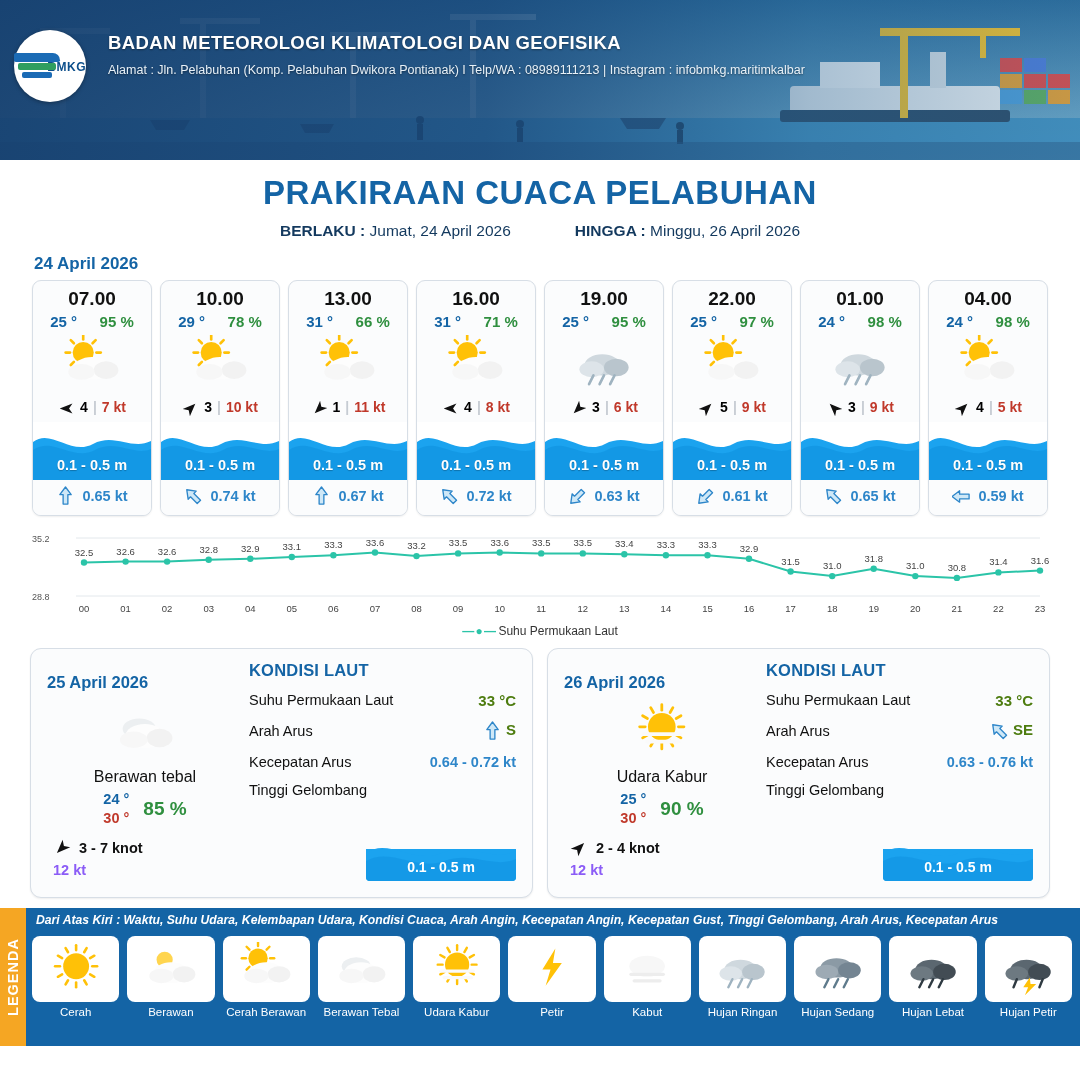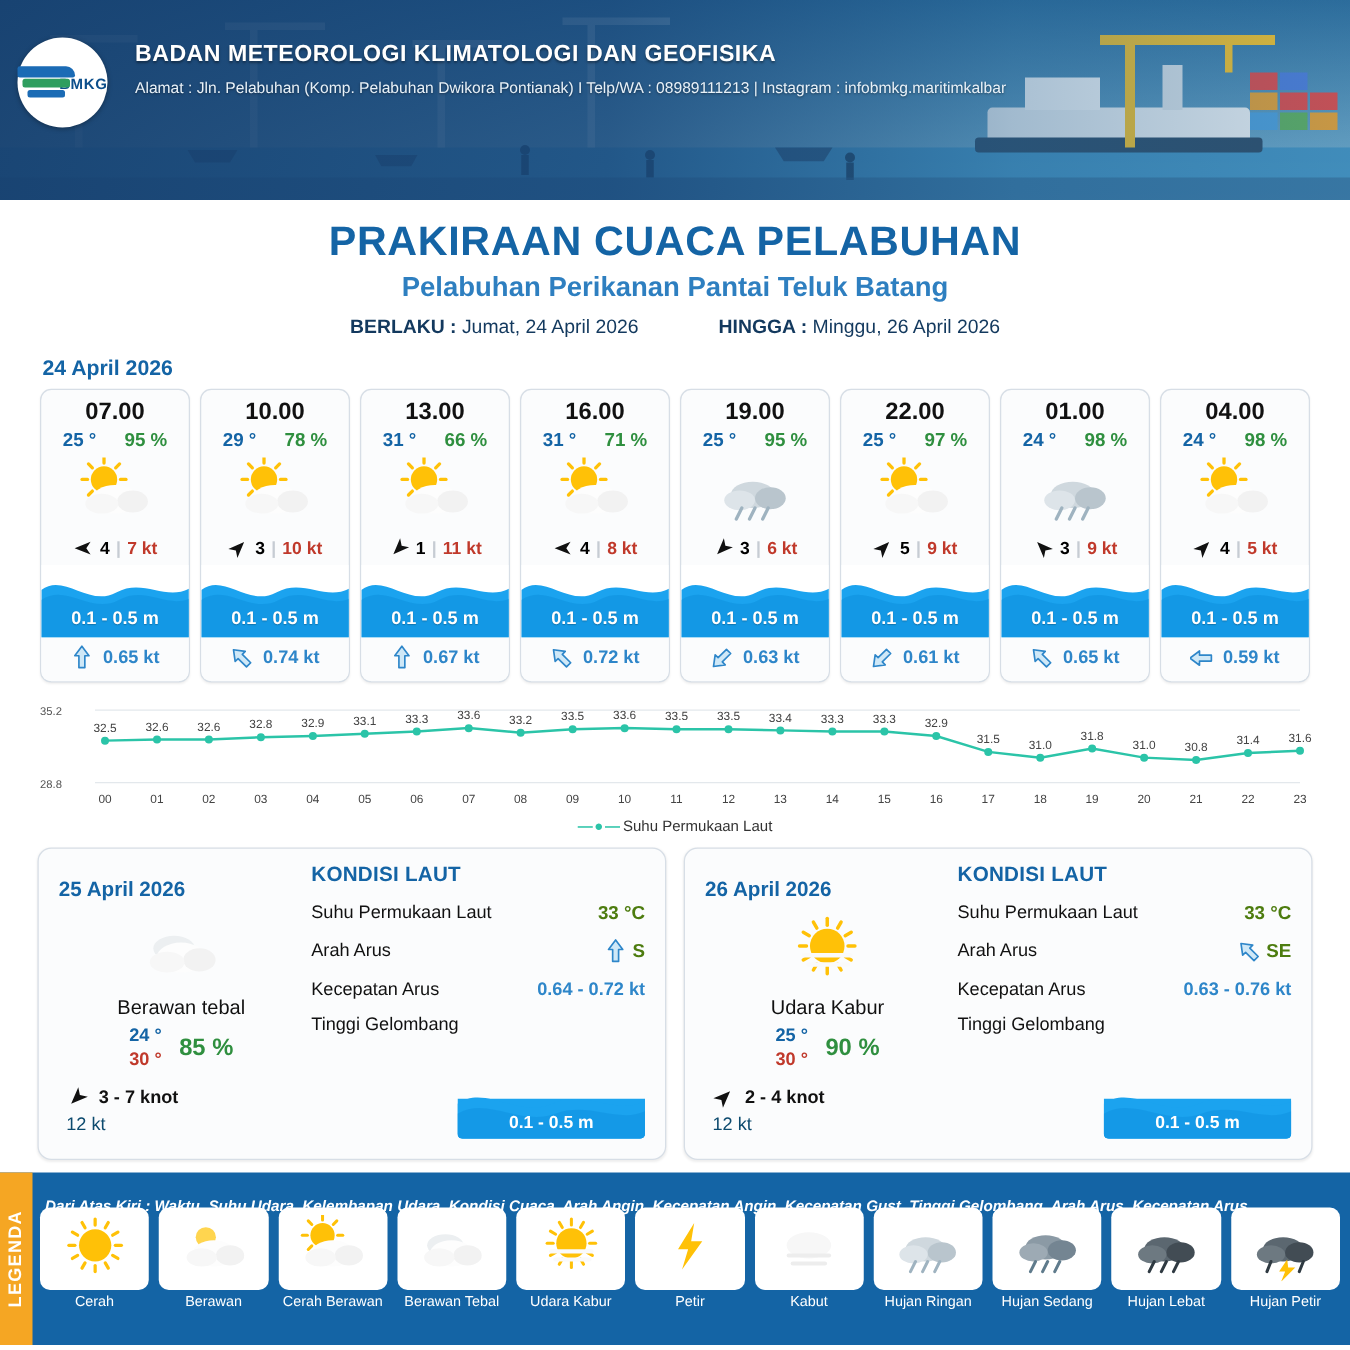--- a/index.html
+++ b/index.html
@@ -85,40 +85,40 @@
   .day-date { font-size:16.5px; font-weight:bold; color:#1464a5; }
   .day-icon { height:64px; display:flex; align-items:center; justify-content:center; margin-top:8px; }
   .day-cond { text-align:center; font-size:16px; color:#111; margin-top:4px; }
   .day-temps { display:flex; align-items:center; justify-content:center; gap:14px; margin-top:4px; }
   .tcol { font-size:14.5px; font-weight:bold; line-height:1.35; }
   .tmin { color:#1464a5; }
   .tmax { color:#c0392b; }
   .day-hum { font-size:19px; font-weight:bold; color:#2f8f3f; }
   .day-wind { display:flex; align-items:center; gap:8px; margin-top:10px; padding-left:6px; }
   .day-wind .w { font-size:14.5px; font-weight:bold; color:#111; }
-  .day-gust { font-size:14.5px; font-weight:normal; color:#0c4a6e; margin-top:5px; padding-left:6px; }
+  .day-gust { font-size:14.5px; font-weight:bold; color:#8b5cf6; margin-top:5px; padding-left:6px; }
   .day-right { flex:1; padding-left:6px; position:relative; }
   .kondisi { font-size:16.5px; font-weight:bold; color:#1464a5; letter-spacing:.2px; }
   .krow { display:flex; justify-content:space-between; align-items:center; margin-top:12px; font-size:14.5px; color:#111; }
   .kval { color:#4d7c0f; font-weight:bold; font-size:15px; }
   .kval-plain { color:#2e86c9; font-weight:bold; font-size:14.5px; }
   .wave-pill { position:absolute; right:0; bottom:6px; width:150px; height:46px; }
   .wave-pill svg { position:absolute; left:0; top:0; }
   .wave-pill span { position:absolute; left:0; right:0; bottom:6px; text-align:center; font-size:14px; font-weight:bold; color:#fff;}
 
   
   .legend-wrap { margin-top:10px; height:138px; background:#1464a5; position:relative; }
   .legend-side {
     position:absolute; left:0; top:0; width:26px; height:138px; background:#f5a623;
     display:flex; align-items:center; justify-content:center;
   }
   .legend-side span {
     transform:rotate(-90deg); white-space:nowrap; font-size:14.5px; font-weight:bold; color:#fff; letter-spacing:1px;
   }
-  .legend-note { position:absolute; left:36px; top:20px; font-size:12.2px; font-style:italic; color:#fff; font-weight:bold;}
+  .legend-note { position:absolute; left:36px; top:5px; font-size:12.2px; font-style:italic; color:#fff; font-weight:bold;}
   .legend-items { position:absolute; left:32px; right:8px; top:28px; display:flex; gap:8px; }
   .li { flex:1; text-align:center; }
   .li-box { background:#fff; border-radius:8px; height:66px; display:flex; align-items:center; justify-content:center; }
   .li-lbl { font-size:11.5px; color:#fff; margin-top:4px; }
 </style>
 </head>
 <body>
 
 <div class="header">
   <svg class="hdr-art" width="1080" height="160" viewBox="0 0 1080 160">
@@ -195,21 +195,20 @@
   </div>
 
   <div class="hdr-text">
     <div class="hdr-l1">BADAN METEOROLOGI KLIMATOLOGI DAN GEOFISIKA</div>
     <div class="hdr-l3">Alamat : Jln. Pelabuhan (Komp. Pelabuhan Dwikora Pontianak) I Telp/WA : 08989111213 | Instagram : infobmkg.maritimkalbar</div>
   </div>
 </div>
 
 <div class="title-wrap">
   <div class="title-main">PRAKIRAAN CUACA PELABUHAN</div>
-  <div class="title-sub">Pelabuhan Perikanan Pantai Teluk Batang</div>
   <div class="valid-row">
     <div>
       <span class="valid-lbl">BERLAKU :</span>
       <span class="valid-val">Jumat, 24 April 2026</span>
     </div>
     <div>
       <span class="valid-lbl">HINGGA :</span>
       <span class="valid-val">Minggu, 26 April 2026</span>
     </div>
   </div>

